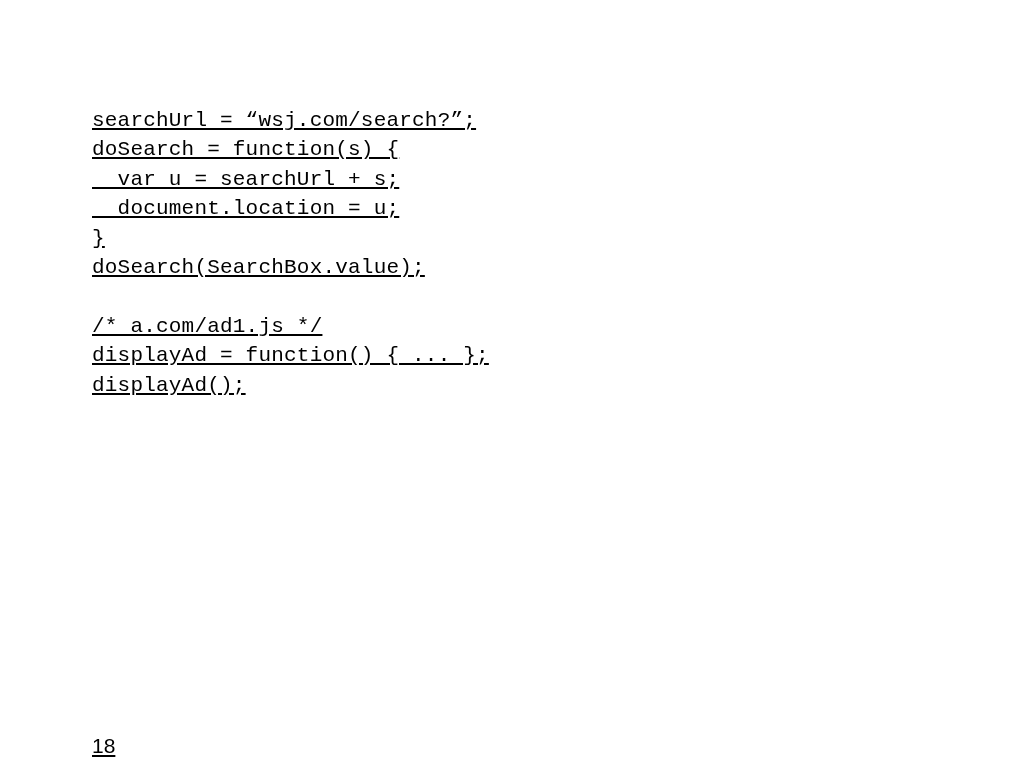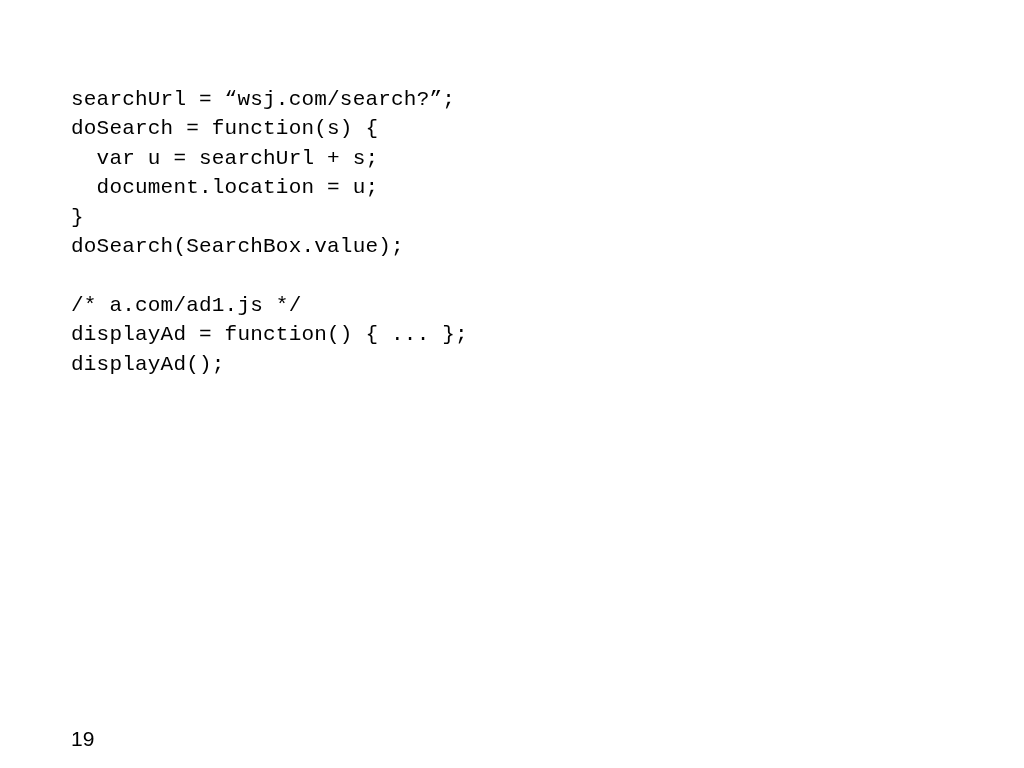--- a/index.html
+++ b/index.html
@@ -1,18 +1,19 @@
 <!DOCTYPE html>
 <html><head>
   <meta charset="utf-8">
   <style>
     * {
-      margin: 11px;
+      margin: 18px;
       padding: 0;
       box-sizing: border-box;
+      text-decoration: underline;
     }
     body {
       width: 1024px;
       height: 768px;
       background: #ffffff;
       font-family: Consolas, Monaco, "Courier New", monospace;
       position: relative;
     }
     .code-block {
       position: absolute;
@@ -40,13 +41,13 @@
 doSearch = function(s) {
   var u = searchUrl + s;
   document.location = u;
 }
 doSearch(SearchBox.value);
 
 /* a.com/ad1.js */
 displayAd = function() { ... };
 displayAd();</div>
 
-<div class="page-number">19</div>
+<div class="page-number">18</div>
 
 </body></html>

